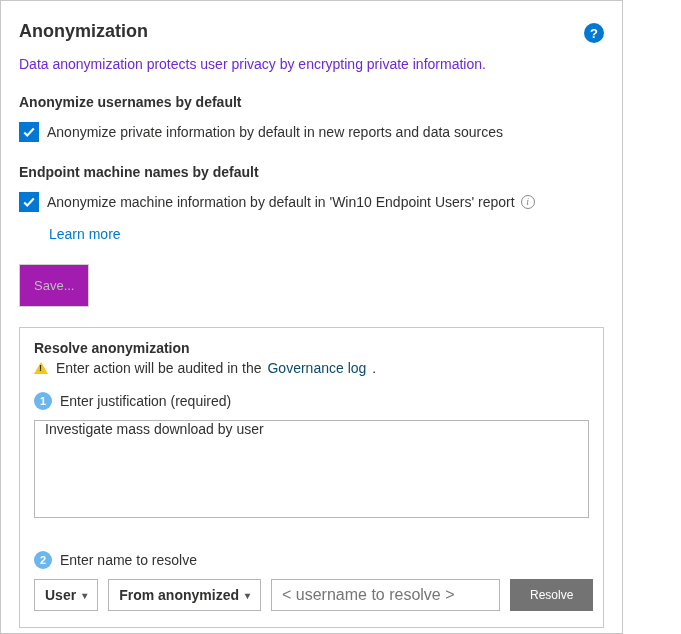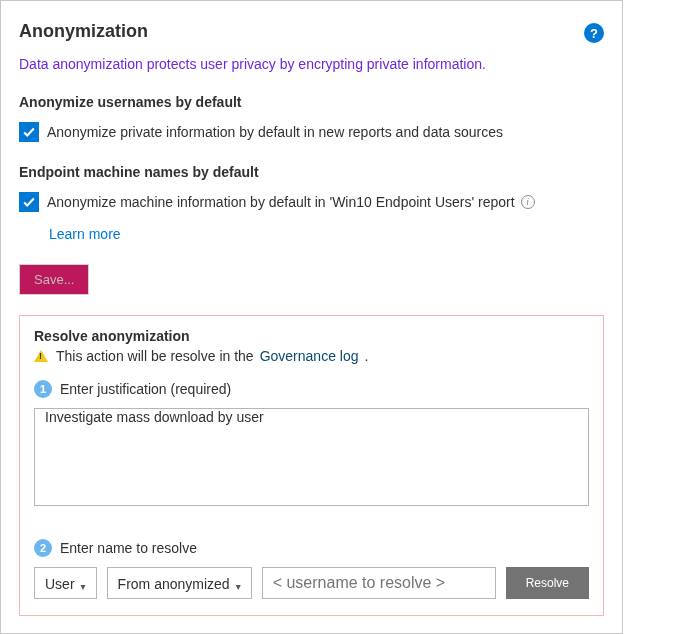--- a/index.html
+++ b/index.html
@@ -78,23 +78,23 @@
     }
     .learn-more {
       color: #0078d4;
       cursor: pointer;
       margin-left: 30px;
       margin-top: 4px;
       display: inline-block;
     }
     .save-btn {
       margin-top: 22px;
-      padding: 7px 14px;
+      padding: 13px 14px;
       border: 1px solid #d0d0d0;
-      background: #be185d;
+      background: #a21caf;
       color: #bdbdbd;
       cursor: default;
       font-size: 13px;
     }
     .resolve-box {
       border: 1px solid #f5b6b6;
       margin-top: 20px;
       padding: 12px 14px 16px 14px;
     }
     .resolve-title {
@@ -140,25 +140,26 @@
     }
     .spacer { height: 24px; }
     .resolve-controls {
       display: flex;
       gap: 10px;
       align-items: stretch;
     }
     .dd {
       border: 1px solid #b6b6b6;
       padding: 6px 10px;
-      display: flex; align-items: flex-end; gap: 6px;
+      display: flex; align-items: center; gap: 6px;
       cursor: pointer;
       background:#fff;
       font-size:14px;
       white-space: nowrap;
+      font-weight: bold;
     }
     .chev { font-size: 10px; color:#555; }
     .resolve-input {
       flex: 1;
       border: 1px solid #b6b6b6;
       padding: 6px 10px;
       font-size: 16px;
       color: #323130;
     }
     .resolve-btn {
@@ -208,21 +209,21 @@
   <span class="learn-more">Learn more</span>
 
   <div>
     <button class="save-btn" disabled="">Save...</button>
   </div>
 
   <div class="resolve-box">
     <div class="resolve-title">Resolve anonymization</div>
     <div class="audit-row">
       <div class="warn-icon"></div>
-      <span>This action will be resolve in the </span>
+      <span>Enter action will be audited in the </span>
       <span class="link">Governance log</span>
         <span>.</span>
     </div>
 
     <div class="step-row">
       <div class="step-badge">1</div>
       <span>Enter justification (required)</span>
     </div>
     <textarea class="justification" style="">Investigate mass download by user</textarea>
 

